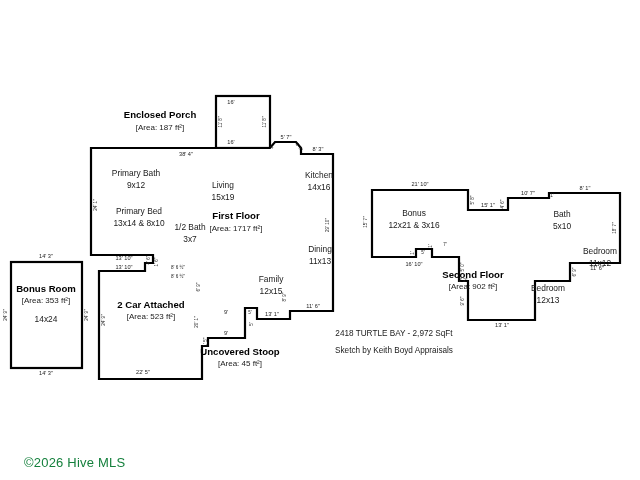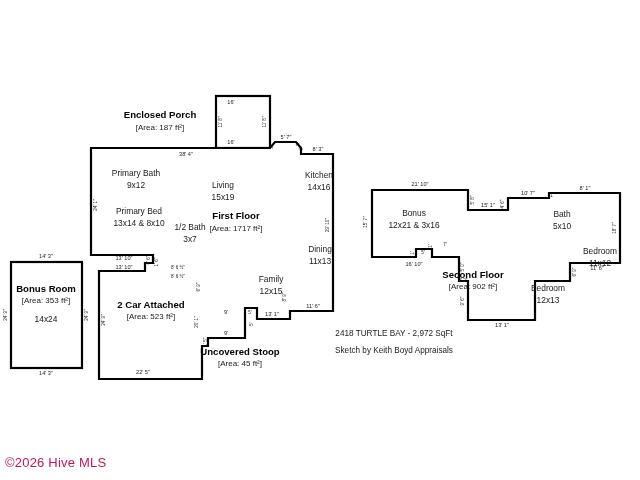--- a/index.html
+++ b/index.html
@@ -72,25 +72,25 @@
   }
   .footer-text {
     font-family: "Liberation Sans", sans-serif;
     font-size: 8.2px;
     fill: #1a1a1a;
     text-anchor: middle;
     dominant-baseline: middle;
   }
   .watermark {
     position: absolute;
-    left: 5px;
+    left: 24px;
     bottom: 10px;
     font-family: "Liberation Sans", sans-serif;
     font-size: 13px;
-    color: #be185d;
+    color: #15803d;
     letter-spacing: 0.2px;
     white-space: nowrap;
   }
 </style>
 </head>
 <body>
 
 <svg id="sketch" viewBox="0 0 640 480">
 
   <rect class="wall" x="216" y="96" width="54" height="52"></rect>

